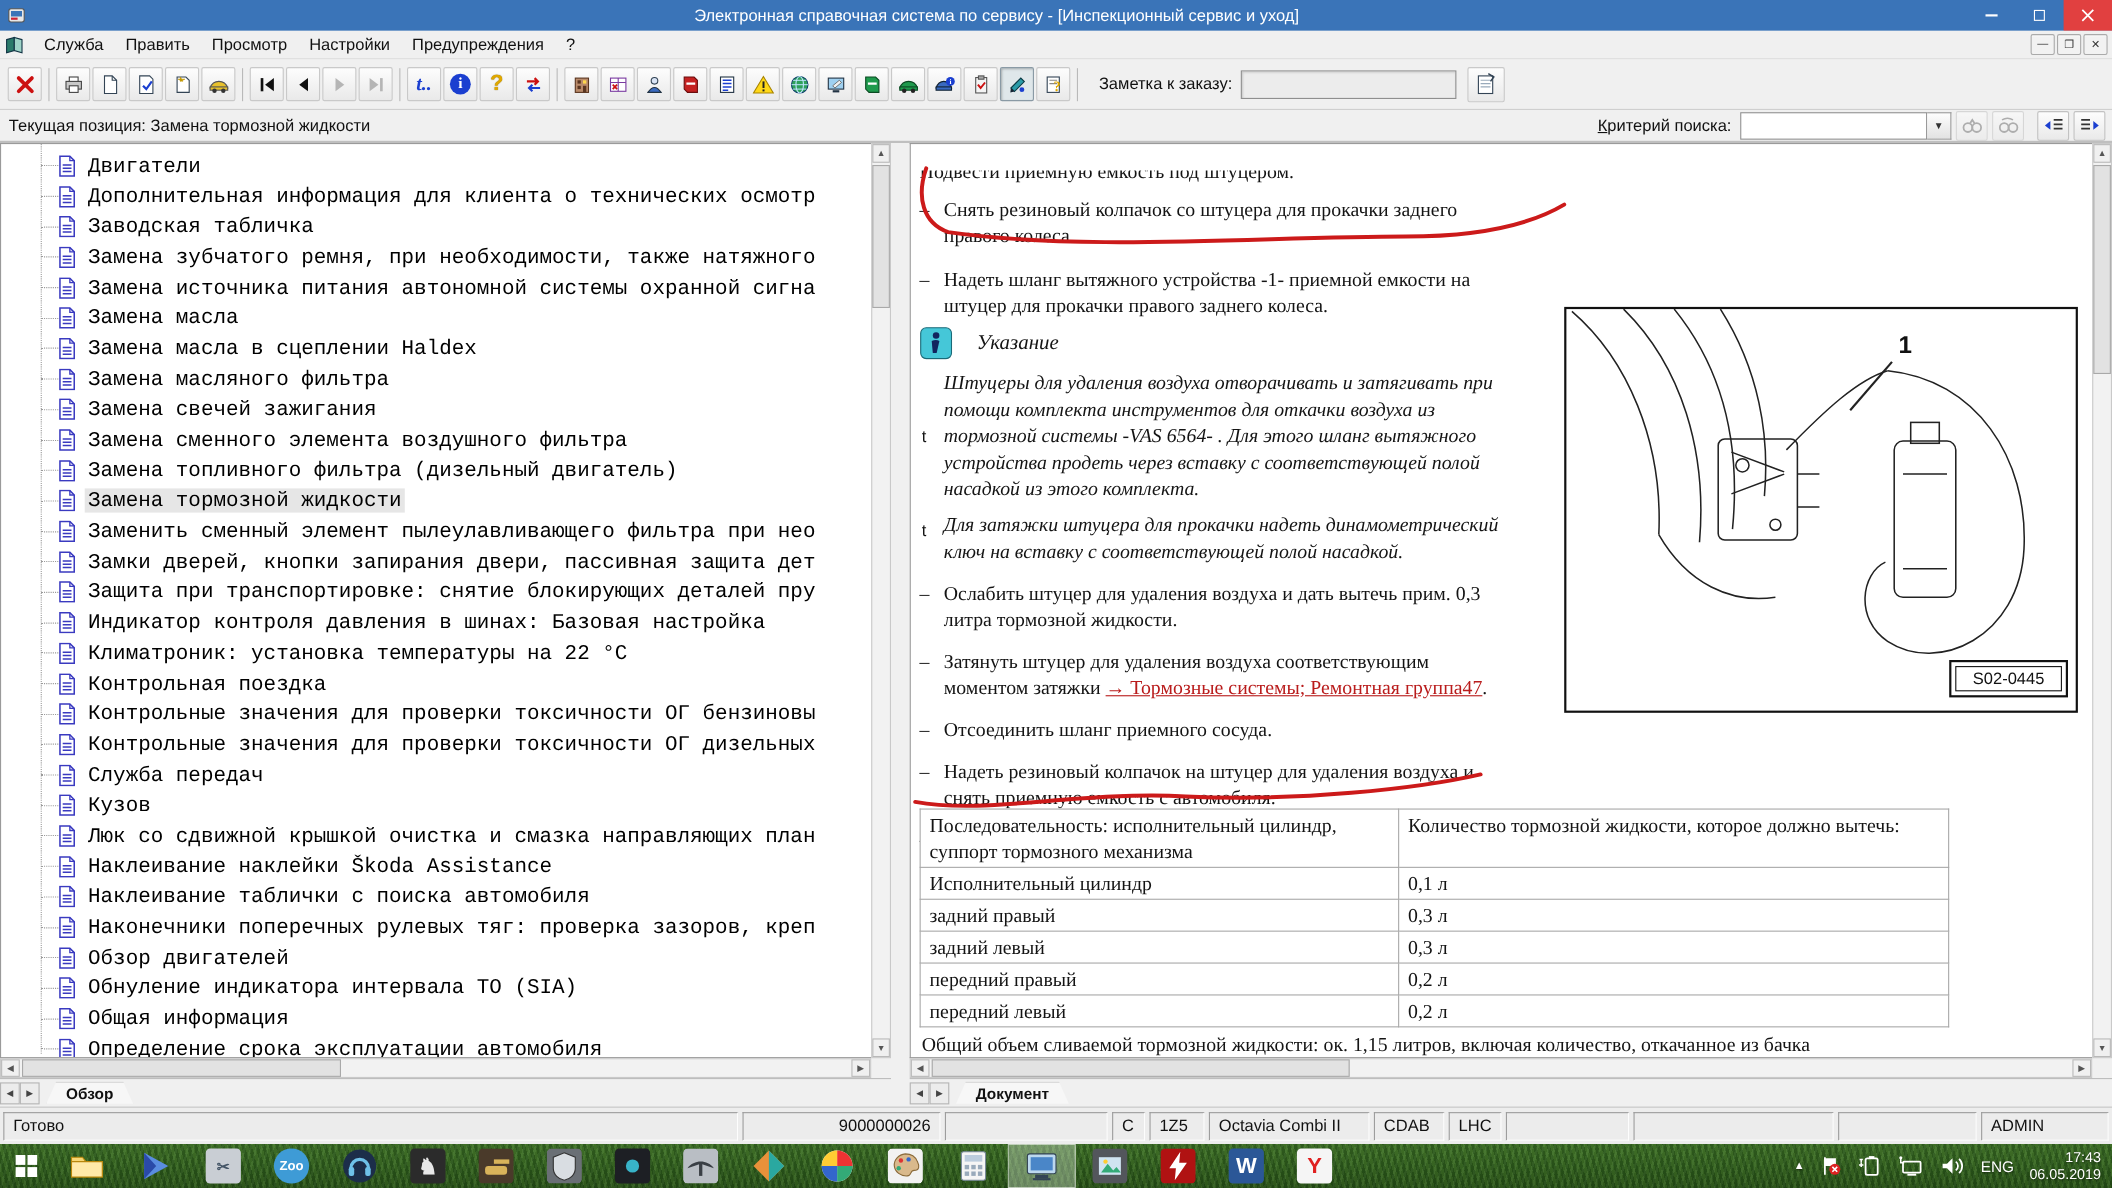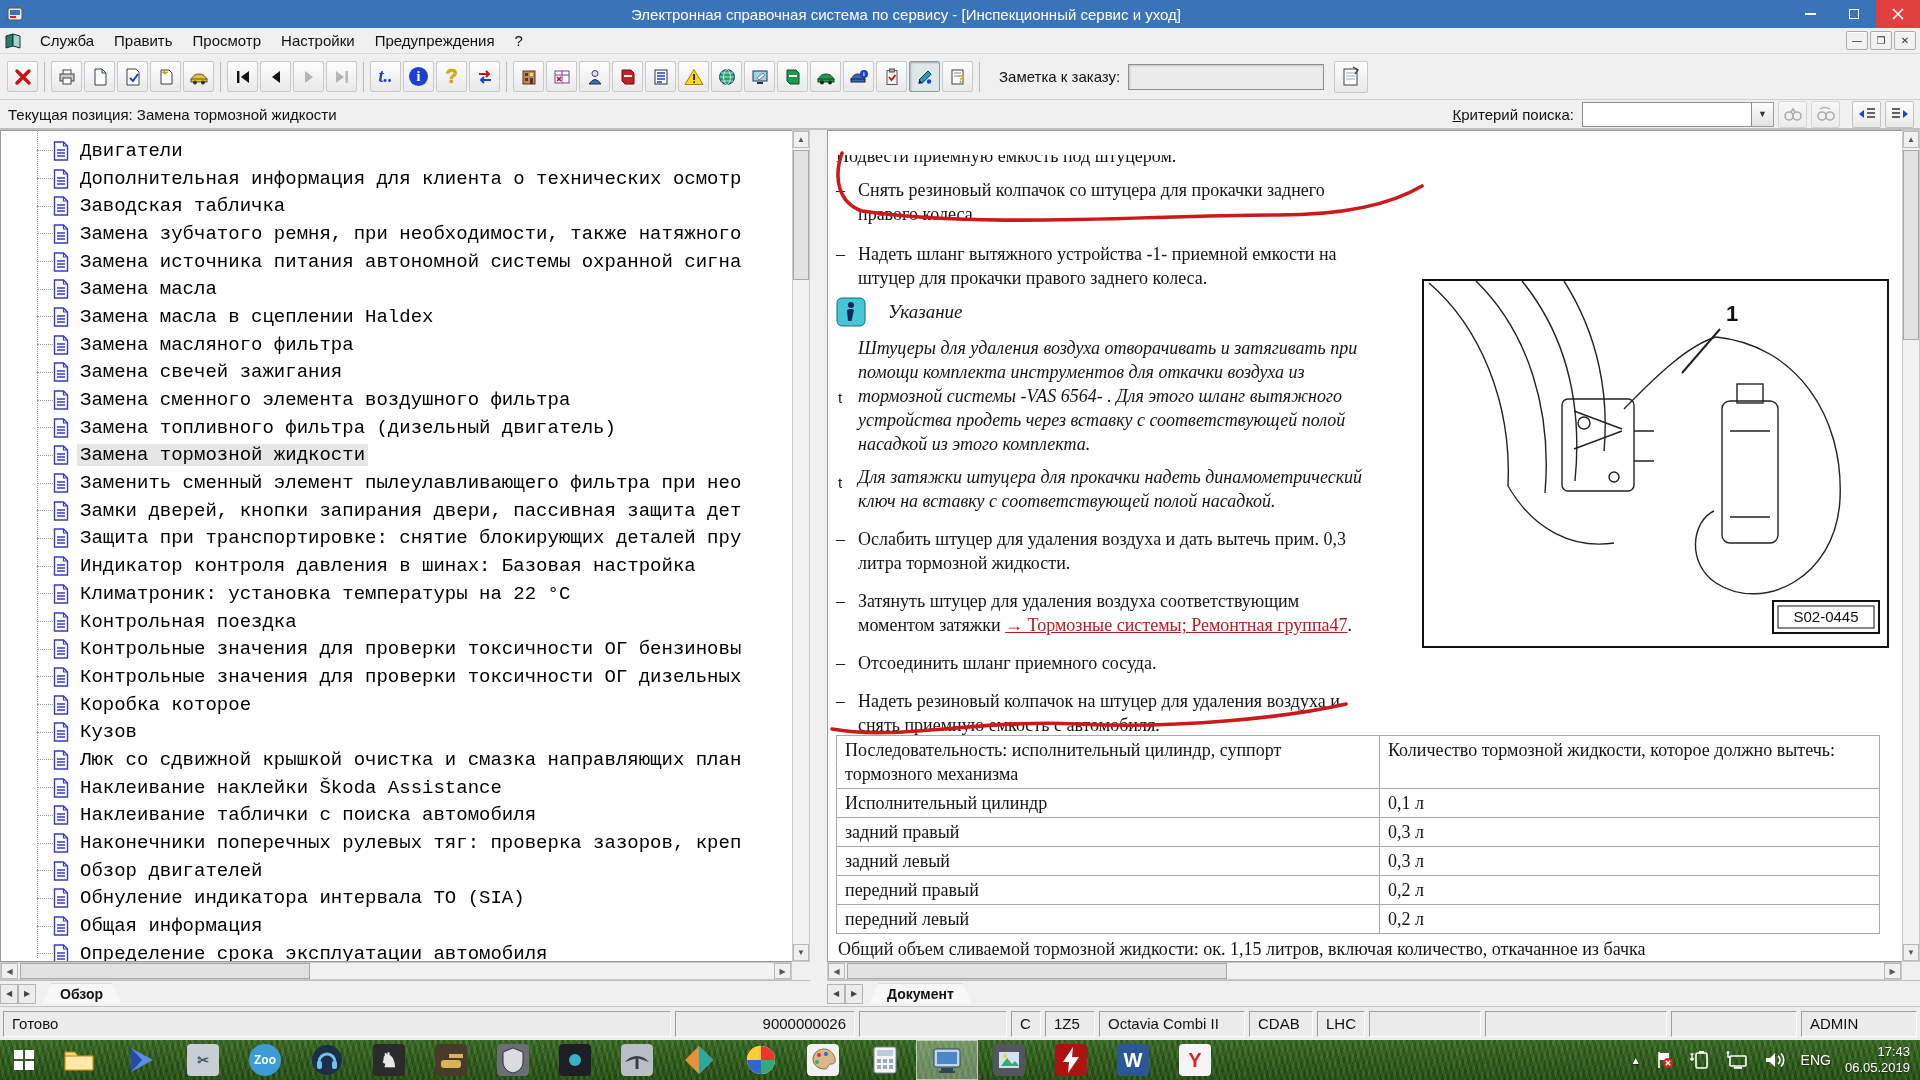--- a/index.html
+++ b/index.html
@@ -80,21 +80,21 @@
   .clipped span { display:block; margin-top:-11px; }
   .step { display:flex; margin-top:10px; }
   .step .dash { width:22px; flex:none; }
   .note-hd { display:flex; align-items:center; margin-top:7px; }
   .note-ic { width:30px; height:30px; flex:none; margin-right:22px; }
   .note-title { font-style:italic; font-size:19px; }
   .note-para { position:relative; font-style:italic; margin:9px 0 0 22px; }
   .tmark { position:absolute; left:-20px; font-style:normal; font-family:"Liberation Sans",sans-serif; font-size:15px; }
   .doc-link { color:#b91c1c; text-decoration:underline; cursor:pointer; }
 
-  .doc-tablewrap { position:absolute; left:8px; top:604px; width:1044px; }
+  .doc-tablewrap { position:absolute; left:8px; top:604px; width:936px; }
   table.fluid { border-collapse:collapse; width:100%; background:#fff; }
   table.fluid th, table.fluid td { border:1px solid #a8a8a8; font-weight:normal; text-align:left; padding:2px 8px; font-size:18px; }
   table.fluid th { height:46px; vertical-align:top; }
   table.fluid td { height:27px; }
   td.val, th.val { width:500px; }
   td.val { text-align:center; }
   .doc-footer { position:absolute; left:10px; top:806px; width:900px; }
 
   .illustration { position:absolute; left:594px; top:148px; width:467px; height:369px; border:2px solid #111; background:#fff; }
   .red-overlay { position:absolute; left:0; top:0; pointer-events:none; }
@@ -603,21 +603,21 @@
             <span class="tree-label">Контрольные значения для проверки токсичности ОГ дизельных</span>
           </div>
 
           <div class="tree-row">
             <span class="stub"></span>
             <svg class="doc-ic" viewBox="0 0 16 20">
               <path d="M1.5 1 h9 l4 4 v14 h-13 z" fill="#fff" stroke="#3a3ac0" stroke-width="1.4"></path>
               <path d="M10.5 1 v4 h4" fill="none" stroke="#3a3ac0" stroke-width="1.2"></path>
               <path d="M4 9 h8 M4 12 h8 M4 15 h8" stroke="#3a3ac0" stroke-width="1.4"></path>
             </svg>
-            <span class="tree-label">Коробка которое</span>
+            <span class="tree-label">Служба передач</span>
           </div>
 
           <div class="tree-row">
             <span class="stub"></span>
             <svg class="doc-ic" viewBox="0 0 16 20">
               <path d="M1.5 1 h9 l4 4 v14 h-13 z" fill="#fff" stroke="#3a3ac0" stroke-width="1.4"></path>
               <path d="M10.5 1 v4 h4" fill="none" stroke="#3a3ac0" stroke-width="1.2"></path>
               <path d="M4 9 h8 M4 12 h8 M4 15 h8" stroke="#3a3ac0" stroke-width="1.4"></path>
             </svg>
             <span class="tree-label">Кузов</span>

